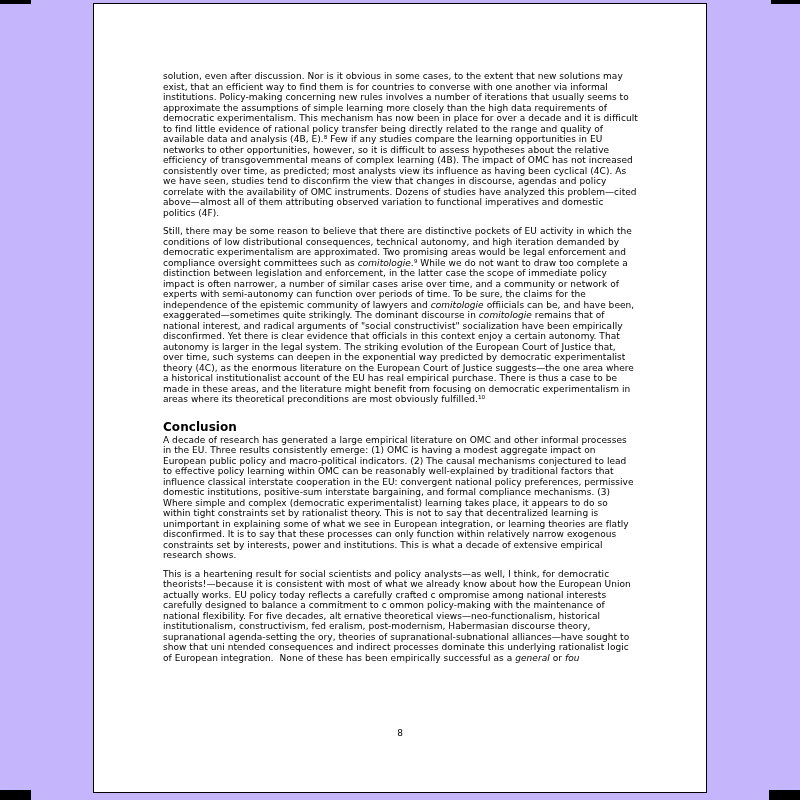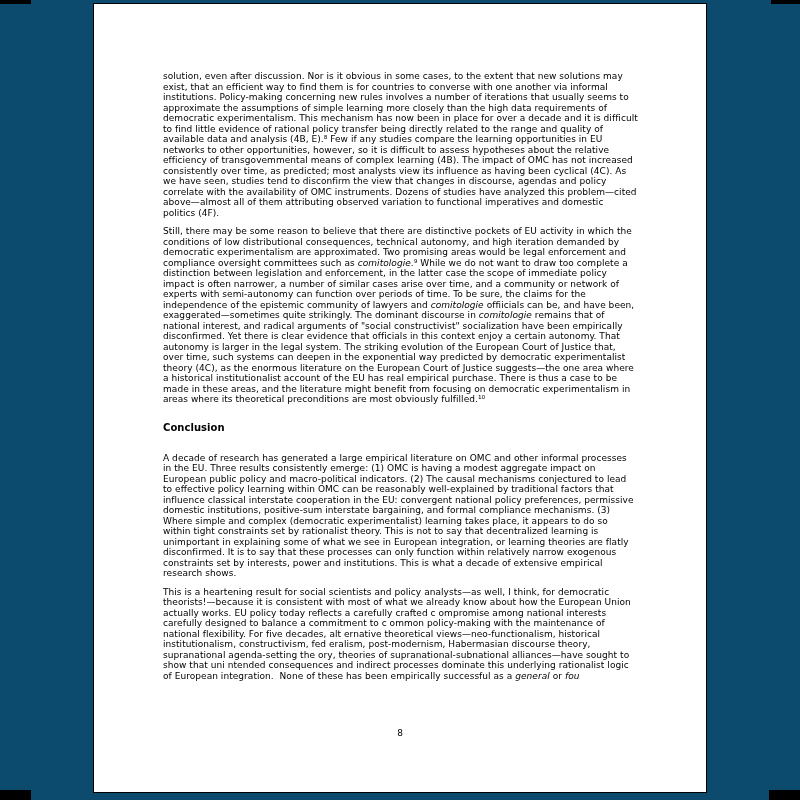--- a/index.html
+++ b/index.html
@@ -4,21 +4,21 @@
 <style>
   html, body {
     margin: 0;
     padding: 0;
     background: #ffffff;
   }
   .canvas {
     position: relative;
     width: 800px;
     height: 800px;
-    background: #0c4a6e;
+    background: #c4b5fd;
     overflow: hidden;
     font-family: "DejaVu Sans", "Liberation Sans", sans-serif;
     color: #000000;
   }
   .corner-mark {
     position: absolute;
     background: #000000;
   }
   .corner-mark.tl { left: 0; top: 0; width: 31px; height: 4px; }
   .corner-mark.tr { right: 0; top: 0; width: 29px; height: 4px; }
@@ -42,23 +42,23 @@
     font-size: 9px;
     line-height: 10.5px;
     letter-spacing: 0.05px;
     text-align: left;
   }
   .body-paragraph {
     margin: 0 0 8px 0;
     white-space: pre-wrap;
   }
   .body-heading {
-    font-size: 10px;
+    font-size: 12px;
     font-weight: bold;
-    margin: 17px 0 20px 0;
+    margin: 17px 0 2px 0;
     line-height: 11px;
   }
   .page-number {
     position: absolute;
     left: 0;
     top: 724px;
     width: 100%;
     text-align: center;
     font-size: 9px;
     line-height: 11px;

